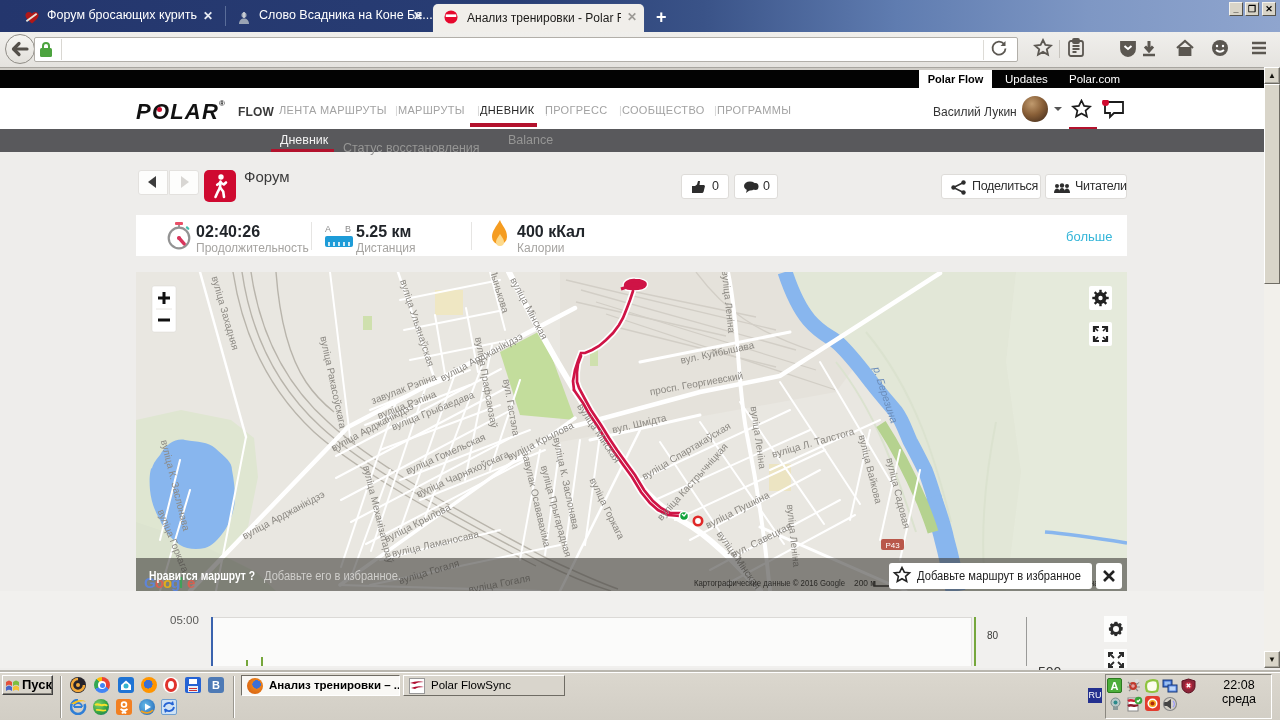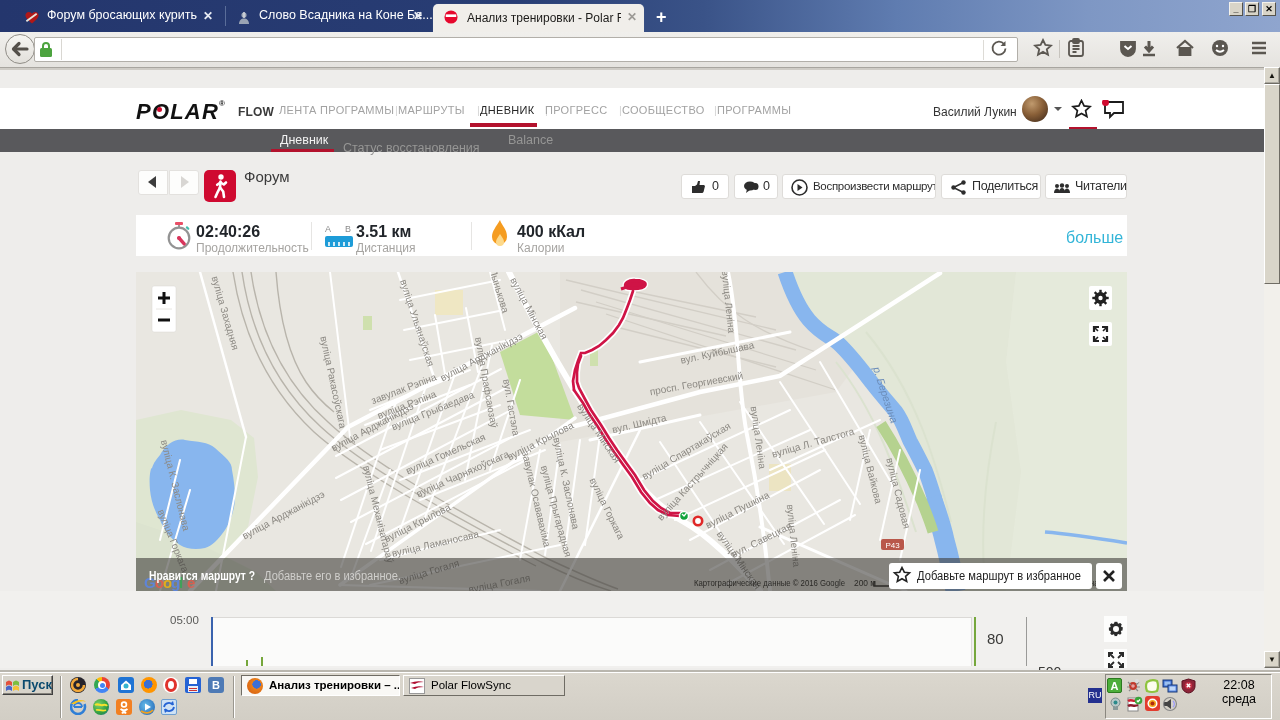--- a/index.html
+++ b/index.html
@@ -38,35 +38,35 @@
 .navbtn{position:absolute;top:170px;width:30px;height:25px;background:#fdfdfc;border:1px solid #e3e1de}
 .rbtn{position:absolute;top:174px;height:25px;background:#fff;border:1px solid #dedcd9;border-radius:3px;font-size:12.5px;letter-spacing:-0.3px;color:#2d2d2d;line-height:23px;white-space:nowrap}
 #actico{left:204px;top:170px;width:32px;height:32px;background:#cf0a30;border-radius:5px}
 #acttitle{left:244px;top:168px;font-size:15px;color:#3a3a3a}
 #actsub{left:244px;top:188px;font-size:13px;color:#4a4a48}
 
 #statsbar{left:136px;top:215px;width:991px;height:41px;background:#fff}
 .statval{position:absolute;top:8px;font-size:16px;font-weight:bold;color:#21252a}
 .statlbl{position:absolute;top:26px;font-size:12px;color:#a6a4a1}
 .statdiv{position:absolute;top:7px;width:1px;height:28px;background:#e6e5e3}
-#more{position:absolute;left:930px;top:14px;font-size:16px;color:#33b5d8}
+#more{position:absolute;left:930px;top:14px;font-size:13px;color:#33b5d8}
 
 #map{left:136px;top:272px;width:991px;height:319px}
 #timeline{left:136px;top:600px;width:991px;height:68px}
 #band{left:0;top:591px;width:1264px;height:77px;background:#f1f0ee}
 #chartbox{position:absolute;left:75px;top:17px;width:761px;height:49px;background:#fbfbfa;border:1px solid #dbd9d6;border-bottom:none}
 
 #statustip{left:0;top:649px;width:238px;height:22px;background:#f5f4f2;border:1px solid #b5b2ac;border-left:none;font-size:11px;color:#2f2e2c;line-height:20px;padding-left:6px;overflow:hidden;white-space:nowrap}
 
 #scroll{left:1264px;top:67px;width:16px;height:601px;background:#f2f0eb}
 .sbtn{position:absolute;left:0;width:16px;height:17px;background:#d9d5c9;border:1px solid #fff;border-right-color:#6f6c64;border-bottom-color:#6f6c64;box-shadow:inset -1px -1px 0 #aaa79e;text-align:center;font-size:8px;color:#16150f;line-height:15px}
 #sthumb{position:absolute;left:0;top:17px;width:16px;height:200px;background:#d9d5c9;border:1px solid #fff;border-right-color:#6f6c64;border-bottom-color:#6f6c64}
 
 #taskbar{left:0;top:672px;width:1280px;height:48px;background:linear-gradient(#dbd7ce,#d2cec5);border-top:1px solid #fff;box-shadow:0 -2px 0 #b9b6ae}
-#startbtn{position:absolute;left:2px;top:2px;width:51px;height:20px;background:#d7d3ca;border:1px solid #fff;border-right-color:#404040;border-bottom-color:#404040;box-shadow:inset -1px -1px 0 #84817a;font-weight:bold;font-size:13px;color:#0c4a6e;line-height:18px}
+#startbtn{position:absolute;left:2px;top:2px;width:51px;height:20px;background:#d7d3ca;border:1px solid #fff;border-right-color:#404040;border-bottom-color:#404040;box-shadow:inset -1px -1px 0 #84817a;font-weight:bold;font-size:13px;color:#000000;line-height:18px}
 .qsep{position:absolute;top:3px;width:2px;height:42px;border-left:1px solid #9a978f;border-right:1px solid #fff}
 .qico{position:absolute;width:16px;height:16px;border-radius:3px}
 .taskb{position:absolute;top:2px;height:21px;font-size:11.5px;color:#000;line-height:19px;white-space:nowrap;overflow:hidden}
 #tray{position:absolute;left:1105px;top:1px;width:167px;height:45px;border:1px solid #8a877f;border-right-color:#fff;border-bottom-color:#fff}
 #clock{position:absolute;left:1213px;top:5px;width:52px;font-size:12.5px;color:#000;text-align:center}
 .trico{position:absolute;width:15px;height:15px;border-radius:2px}
 </style></head>
 <body>
 <div id="desktop">
 
@@ -147,26 +147,32 @@
       <circle cx="10" cy="10" r="8" fill="#5b5751" stroke="none"></circle>
       <circle cx="7" cy="8" r="1.2" fill="#fff" stroke="none"></circle>
       <circle cx="13" cy="8" r="1.2" fill="#fff" stroke="none"></circle>
       <path d="M6 12q4 3.5 8 0" stroke="#fff" fill="none"></path>
     </svg>
   <svg class="tico" style="left:1249px" viewBox="0 0 20 20">
       <path d="M3 5h14M3 10h14M3 15h14" stroke-width="2.6"></path>
     </svg>
 
   <div class="abs" id="pagegap"></div>
+  <div class="abs" id="polarbar">
+    <div id="pf-tab">Polar Flow</div>
+    <span style="position:absolute;left:1005px;top:3px">Updates</span>
+    <span style="position:absolute;left:1069px;top:3px">Polar.com</span>
+
+  </div>
 
   <div class="abs" id="siteheader">
     <div id="logo">P<span style="position:relative">O<span style="position:absolute;left:5px;top:8px;width:5px;height:5px;border-radius:50%;background:#d00b2f"></span></span>LAR<span style="font-size:8px;font-style:normal;vertical-align:top">®</span></div>
     <span style="position:absolute;left:238px;top:17px;font-size:12px;font-weight:bold;color:#3a3a3a;letter-spacing:.2px">FLOW</span>
     <div id="mainmenu">
-        <span style="position:absolute;left:279px">ЛЕНТА ПРОГРАММЫ</span>
+        <span style="position:absolute;left:279px">ЛЕНТА МАРШРУТЫ</span>
         <span class="sep" style="position:absolute;left:386px">|</span>
         <span style="position:absolute;left:398px">МАРШРУТЫ</span>
         <span class="sep" style="position:absolute;left:468px">|</span>
         <span class="on" style="position:absolute;left:480px">ДНЕВНИК</span>
         <span class="sep" style="position:absolute;left:536px">|</span>
         <span style="position:absolute;left:545px">ПРОГРЕСС</span>
         <span class="sep" style="position:absolute;left:610px">|</span>
         <span style="position:absolute;left:622px">СООБЩЕСТВО</span>
         <span class="sep" style="position:absolute;left:705px">|</span>
         <span style="position:absolute;left:717px">ПРОГРАММЫ</span>
@@ -218,24 +224,20 @@
       <span style="position:absolute;left:30px">0</span>
     </div>
   <div class="rbtn" style="left:734px;width:44px">
       <svg style="position:absolute;left:8px;top:6px" width="16" height="12" viewBox="0 0 16 12">
         <ellipse cx="7" cy="5" rx="6" ry="4.5" fill="#2d2d2d"></ellipse>
         <path d="M4 8l-1 4 4-3z" fill="#2d2d2d"></path>
         <ellipse cx="12.5" cy="5.5" rx="3" ry="3.5" fill="#2d2d2d"></ellipse>
       </svg>
       <span style="position:absolute;left:28px">0</span>
     </div>
-  <div class="rbtn" style="left:782px;width:154px;padding-left:30px;font-size:11.5px;letter-spacing:-0.3px;overflow:hidden"><svg style="position:absolute;left:8px;top:4px" width="17" height="17" viewBox="0 0 17 17">
-        <circle cx="8.5" cy="8.5" r="7.5" fill="none" stroke="#2d2d2d" stroke-width="1.6"></circle>
-        <path d="M6.5 5l5 3.5-5 3.5z" fill="#2d2d2d"></path>
-      </svg>Воспроизвести маршрут</div>
   <div class="rbtn" style="left:941px;width:100px;padding-left:30px"><svg style="position:absolute;left:9px;top:5px" width="15" height="15" viewBox="0 0 15 15">
         <circle cx="12.5" cy="2.5" r="2.2" fill="#2d2d2d"></circle>
         <circle cx="2.5" cy="7.5" r="2.2" fill="#2d2d2d"></circle>
         <circle cx="12.5" cy="12.5" r="2.2" fill="#2d2d2d"></circle>
         <path d="M2.5 7.5l10-5M2.5 7.5l10 5" stroke="#2d2d2d" stroke-width="1.4"></path>
       </svg>Поделиться</div>
   <div class="rbtn" style="left:1045px;width:82px;padding-left:29px"><svg style="position:absolute;left:7px;top:8px" width="18" height="11" viewBox="0 0 18 11">
         <g fill="#2d2d2d">
           <circle cx="4" cy="3" r="2"></circle>
           <path d="M1 10c0-3 1.5-4.5 3-4.5S7 7 7 10z"></path>
@@ -257,21 +259,21 @@
       </svg>
     <span class="statval" style="left:60px">02:40:26</span>
     <span class="statlbl" style="left:60px">Продолжительность</span>
     <span class="statdiv" style="left:175px"></span>
     <svg style="position:absolute;left:189px;top:8px" width="28" height="26" viewBox="0 0 28 26">
         <text x="0" y="9" font-size="9" fill="#8b8b8b" font-family="Liberation Sans">A</text>
         <text x="20" y="9" font-size="9" fill="#8b8b8b" font-family="Liberation Sans">B</text>
         <rect x="0" y="13" width="28" height="11" rx="2" fill="#1e9cd8"></rect>
         <path d="M4 19v4M9 19v4M14 19v4M19 19v4M24 19v4" stroke="#fff" stroke-width="1.6"></path>
       </svg>
-    <span class="statval" style="left:220px">3.51 км</span>
+    <span class="statval" style="left:220px">5.25 км</span>
     <span class="statlbl" style="left:220px">Дистанция</span>
     <span class="statdiv" style="left:335px"></span>
     <svg style="position:absolute;left:355px;top:5px" width="18" height="31" viewBox="0 0 18 31">
         <path d="M9 0C11 6 16 9 16 17a7.5 7.5 0 0 1-15 0C1 11 5 7 9 0z" fill="#f59c20"></path>
         <path d="M9 14c2 3.5 4 5 4 8a4 4 0 0 1-8 0c0-3 2-4.5 4-8z" fill="#fdd98a"></path>
       </svg>
     <span class="statval" style="left:381px">400 кКал</span>
     <span class="statlbl" style="left:381px">Калории</span>
     <span id="more">больше</span>
   </div>
@@ -485,21 +487,21 @@
 <rect x="960" y="291" width="26" height="26" rx="3" fill="#fff"></rect>
 <path d="M968,299 l10,10 M978,299 l-10,10" stroke="#222" stroke-width="2.6"></path>
 </svg></div>
 
   <div class="abs" id="band"></div>
   <div class="abs" id="timeline">
     <span style="position:absolute;left:34px;top:14px;font-size:11.5px;color:#5a5a58">05:00</span>
     <div id="chartbox"></div>
     <div style="position:absolute;left:75px;top:17px;width:2px;height:49px;background:#3a63ae"></div>
     <div style="position:absolute;left:838px;top:17px;width:2px;height:49px;background:#76a73c"></div>
-    <span style="position:absolute;left:851px;top:30px;font-size:15px;color:#3a3a38">80</span>
+    <span style="position:absolute;left:851px;top:30px;font-size:10px;color:#3a3a38">80</span>
     <div style="position:absolute;left:890px;top:17px;width:1px;height:49px;background:#9a9a98"></div>
     <span style="position:absolute;left:902px;top:64px;font-size:14px;color:#3a3a38">500</span>
     <div style="position:absolute;left:110px;top:60px;width:2px;height:6px;background:#76a73c"></div>
     <div style="position:absolute;left:125px;top:57px;width:2px;height:9px;background:#76a73c"></div>
     <div style="position:absolute;left:968px;top:16px;width:23px;height:26px;background:#fdfdfc"></div>
     <svg style="position:absolute;left:972px;top:21px" width="16" height="16" viewBox="0 0 16 16">
         <path fill="#2b2b2b" d="M8 5a3 3 0 1 0 0 6 3 3 0 0 0 0-6zm6.5 3c0 .6.5 1-.1 1.4l-1.2.3c-.1.4-.2.7-.4 1l.6 1.1c.3.5-.2.8-.6 1.2-.4.4-.7.9-1.2.6l-1.1-.6c-.3.2-.6.3-1 .4l-.3 1.2C9 15.5 8.6 15 8 15s-1 .5-1.4-.1l-.3-1.2c-.4-.1-.7-.2-1-.4l-1.1.6c-.5.3-.8-.2-1.2-.6-.4-.4-.9-.7-.6-1.2l.6-1.1c-.2-.3-.3-.6-.4-1l-1.2-.3C.5 9 1 8.6 1 8s-.5-1 .1-1.4l1.2-.3c.1-.4.2-.7.4-1l-.6-1.1c-.3-.5.2-.8.6-1.2.4-.4.7-.9 1.2-.6l1.1.6c.3-.2.6-.3 1-.4l.3-1.2C6.9.5 7.4 1 8 1s1.1-.5 1.4.1l.3 1.2c.4.1.7.2 1 .4l1.1-.6c.5-.3.8.2 1.2.6.4.4.9.7.6 1.2l-.6 1.1c.2.3.3.6.4 1l1.2.3c.6.4.1.8.1 1.4z"></path>
         <circle cx="8" cy="8" r="1.6" fill="#fff"></circle>
       </svg>
     <div style="position:absolute;left:968px;top:49px;width:23px;height:19px;background:#fdfdfc"></div>

